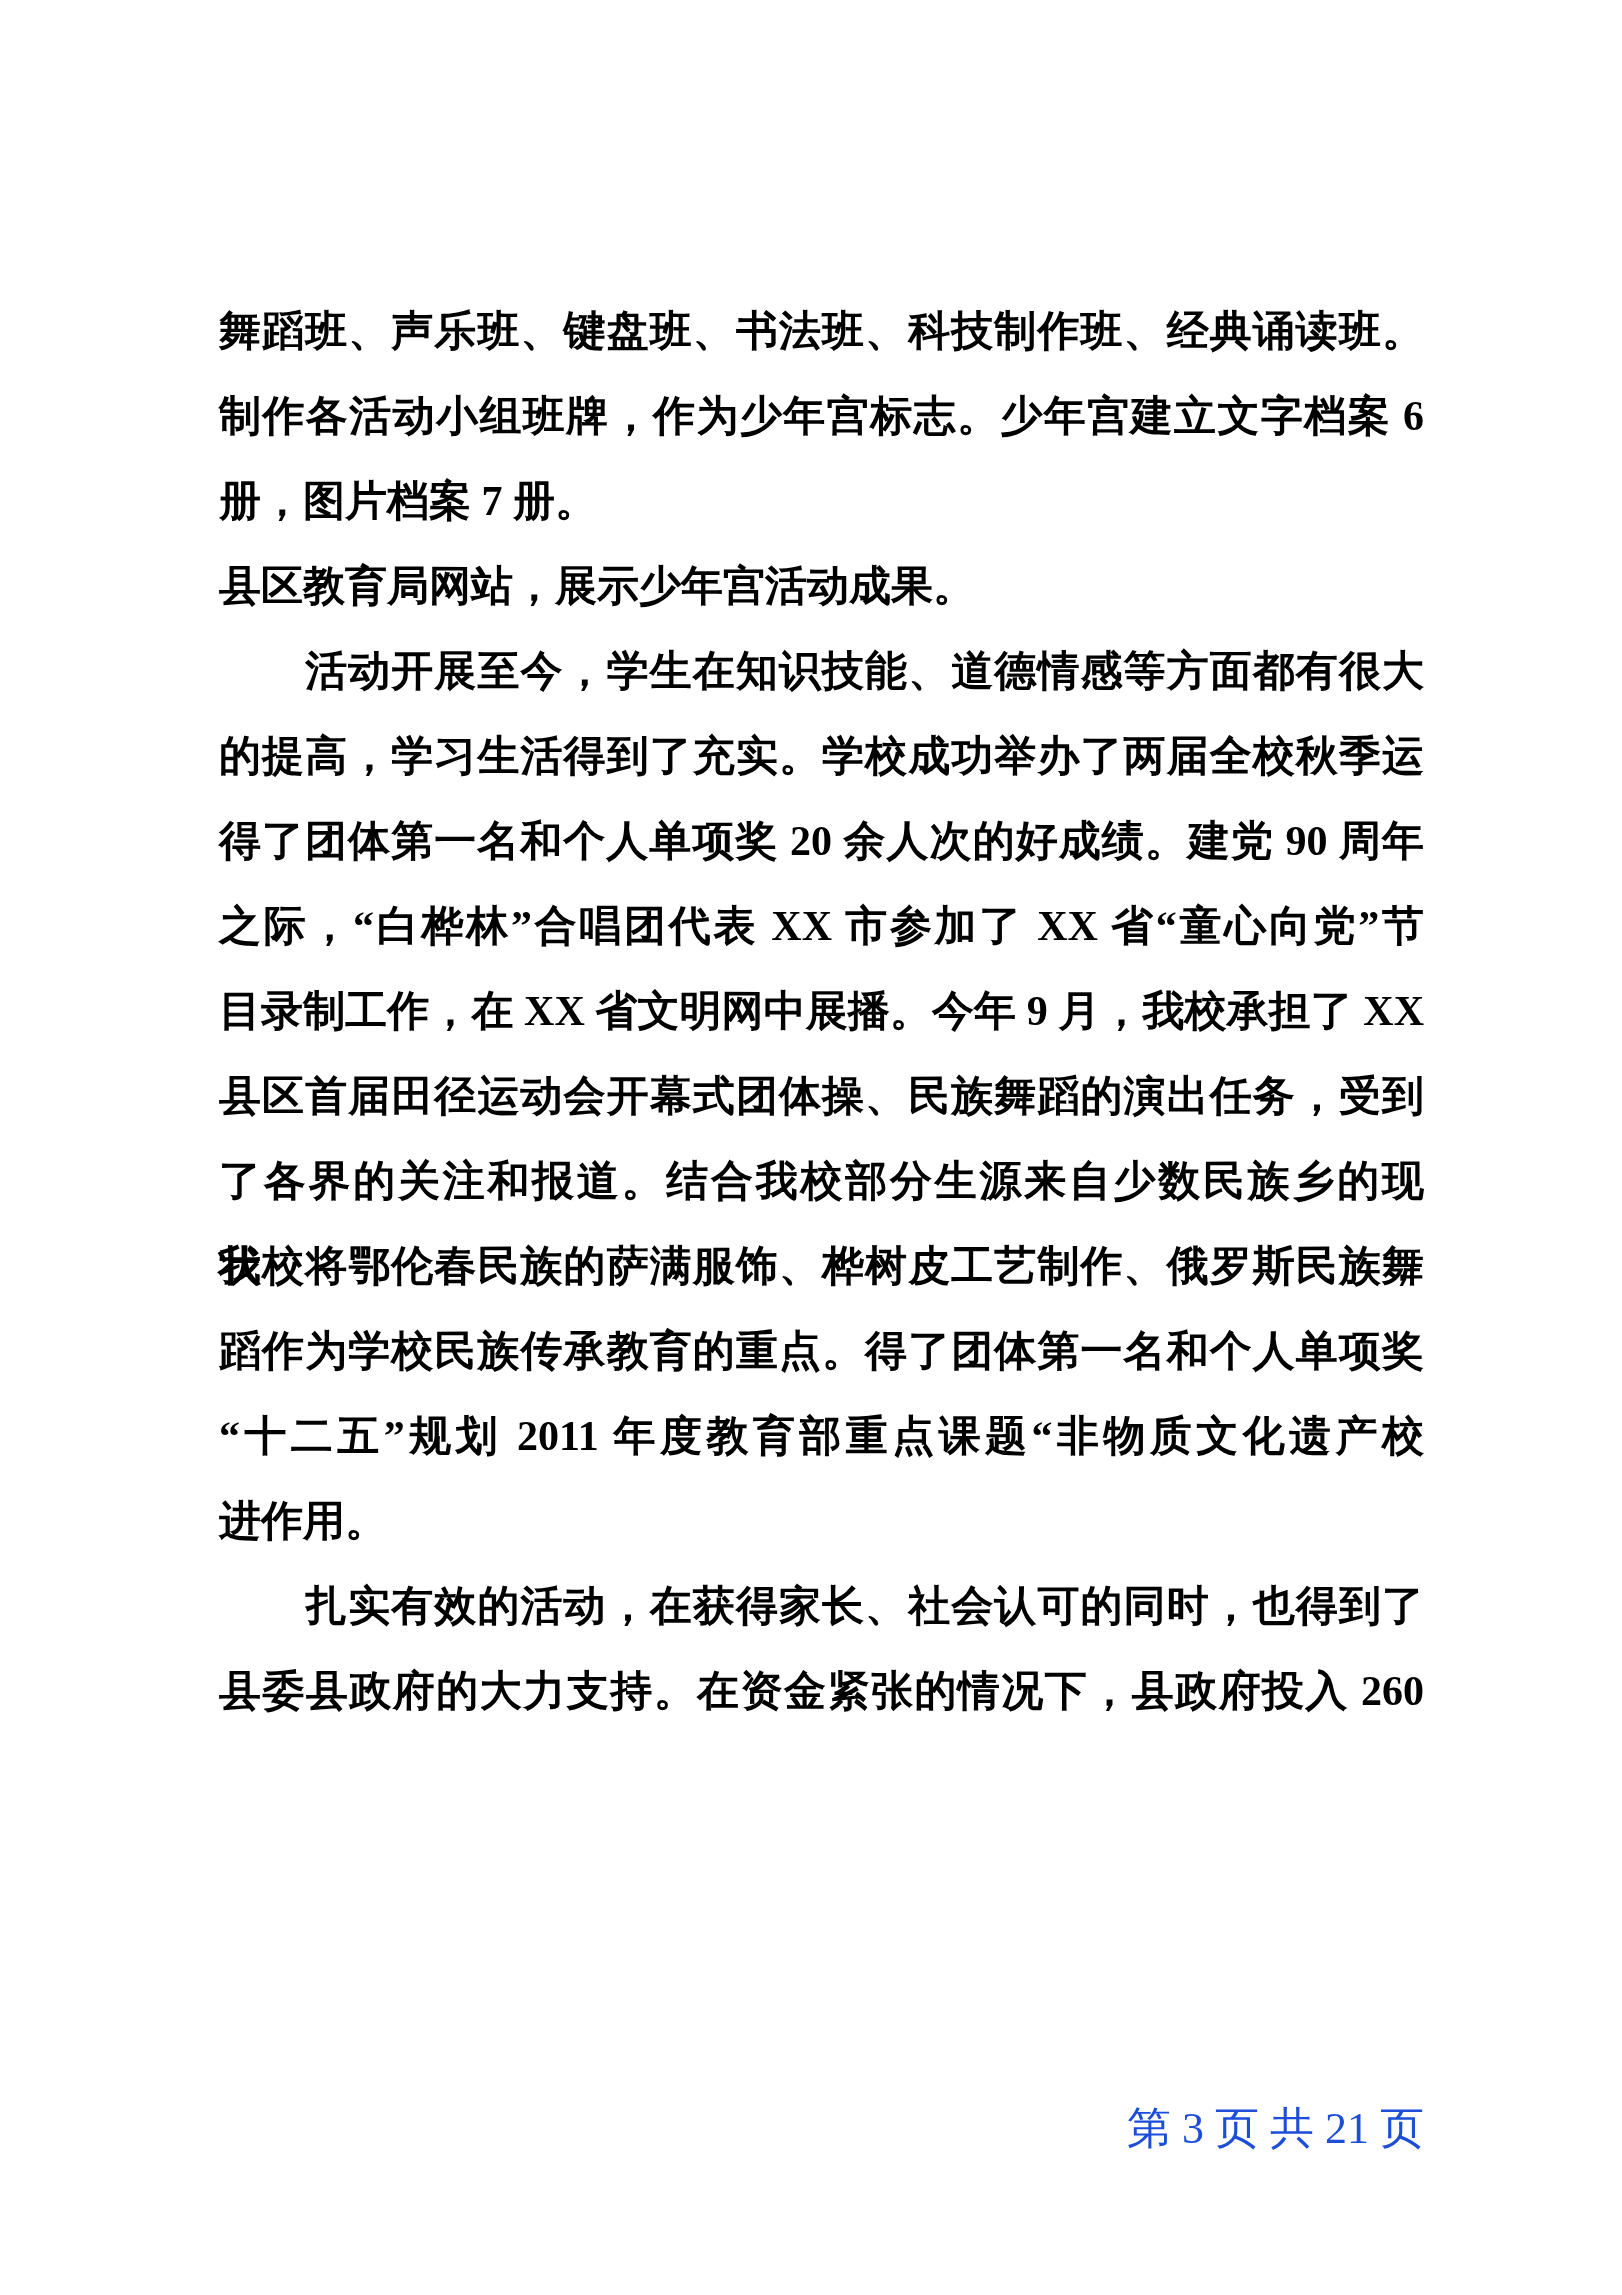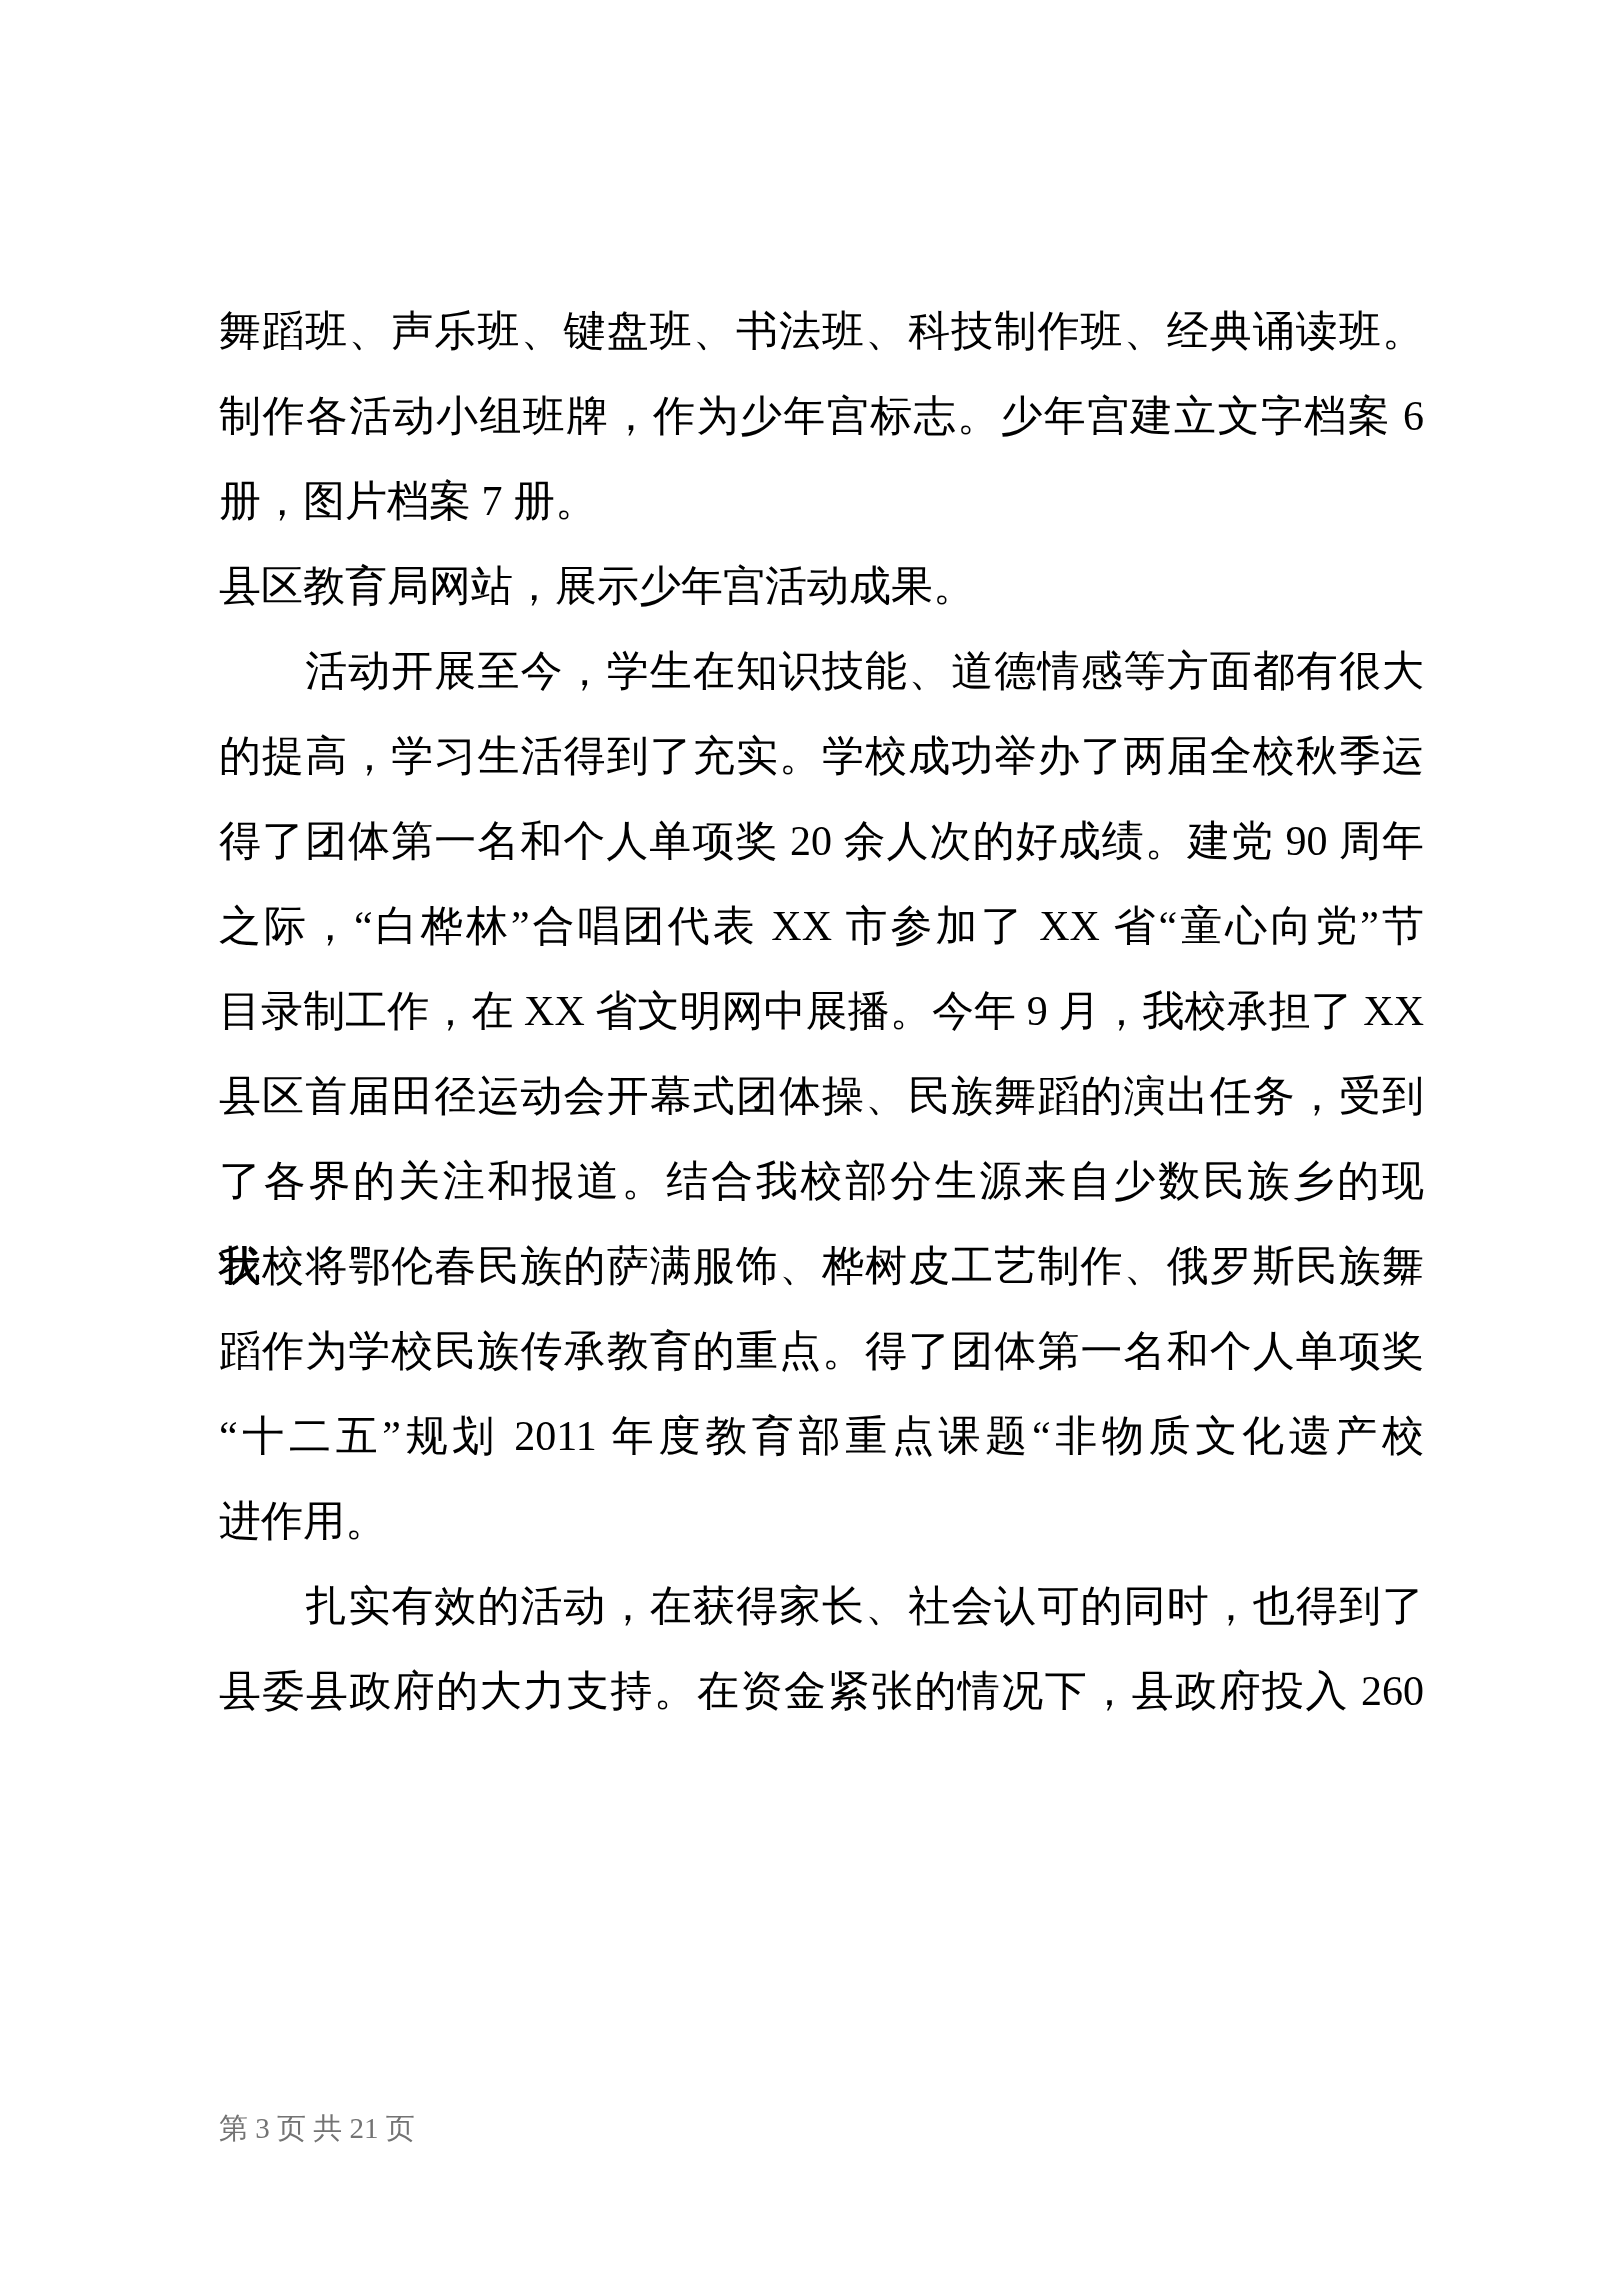--- a/index.html
+++ b/index.html
@@ -14,42 +14,43 @@
     background: #ffffff;
     overflow: hidden;
     font-family: "Liberation Serif", "DejaVu Serif", serif;
     color: #000000;
   }
   .content {
     position: absolute;
     left: 219px;
     top: 289px;
     width: 1205px;
+    font-weight: bold;
   }
   .line {
     height: 85px;
     line-height: 85px;
     font-size: 42px;
     color: #000000;
     text-align: left;
     overflow: visible;
   }
   .line.justify {
     text-align: justify;
     text-align-last: justify;
   }
   .footer {
     position: absolute;
     left: 219px;
     top: 2106px;
     width: 1205px;
-    text-align: left;
-    font-size: 29px;
+    text-align: right;
+    font-size: 44px;
     line-height: 45px;
-    color: #737373;
+    color: #1d4ed8;
   }
 </style>
 </head>
 <body>
 
 <div class="page">
   <div class="content" id="body-text">
       <div class="line justify">舞蹈班、声乐班、键盘班、书法班、科技制作班、经典诵读班。</div>
       <div class="line justify">制作各活动小组班牌，作为少年宫标志。少年宫建立文字档案 6</div>
       <div class="line">册，图片档案 7 册。</div>

